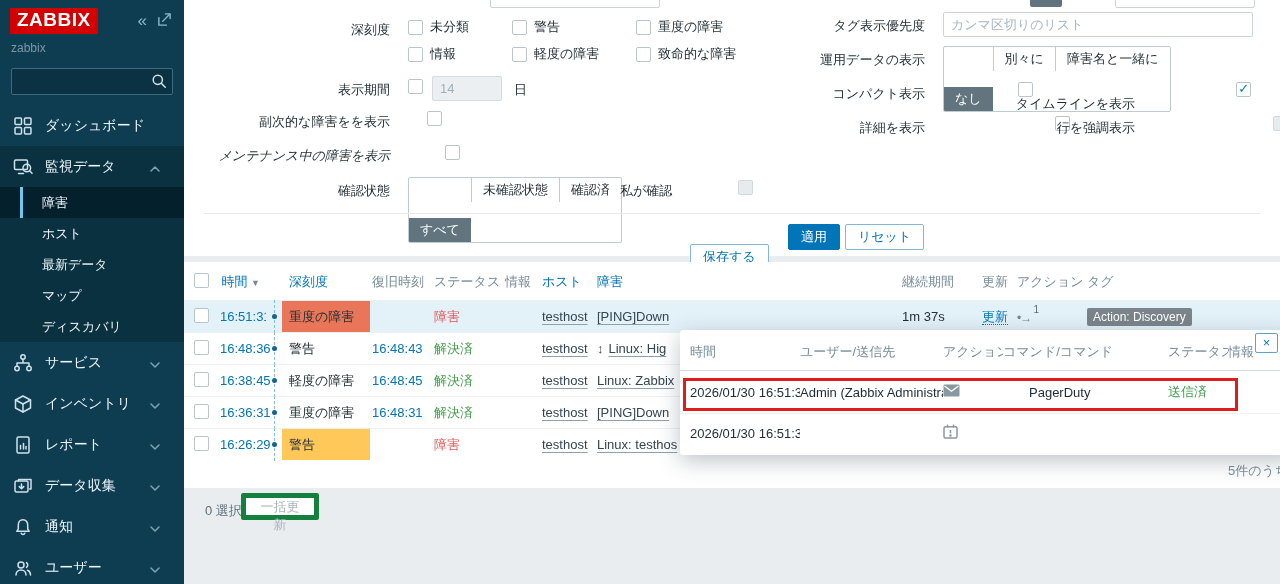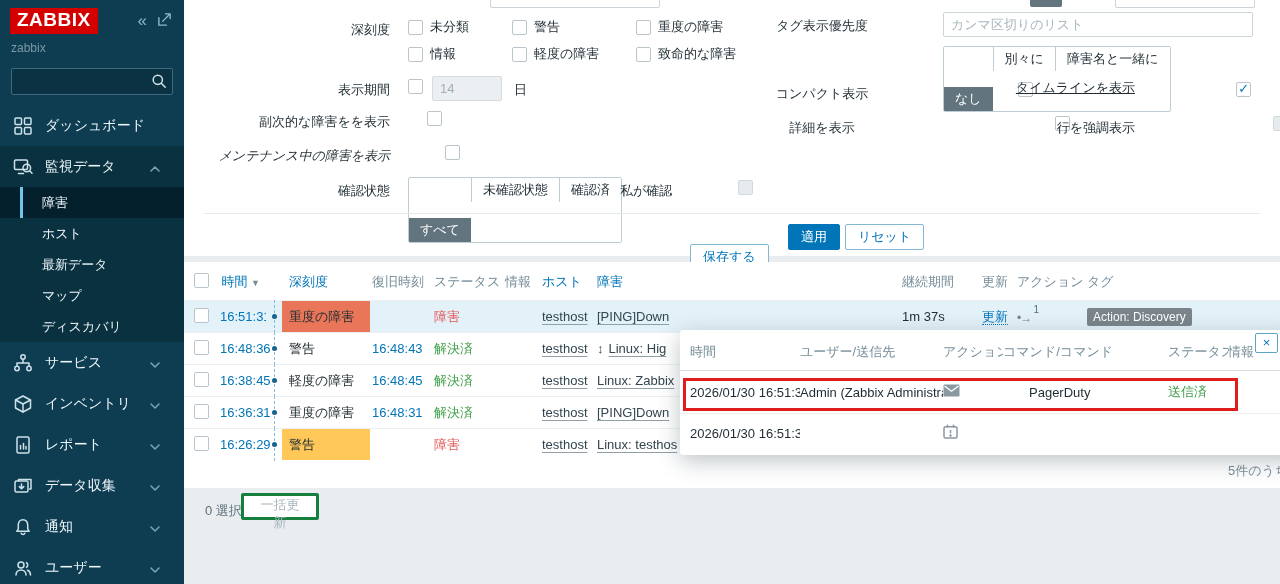--- a/index.html
+++ b/index.html
@@ -24,38 +24,38 @@
   .group { background:#0a3140; }
   .sub { position:relative; height:31px; display:flex; align-items:center; padding-left:42px; font-size:13px; cursor:pointer; }
   .sub.active { background:#04202c; }
   .sub.active::before { content:""; position:absolute; left:20px; top:0; bottom:0; width:3px; background:#74c5ea; }
   svg.st { fill:none; stroke:currentColor; stroke-width:1.5; stroke-linecap:round; stroke-linejoin:round; }
 
   
   .fpanel { position:absolute; left:184px; top:0; width:1096px; height:256px; background:#fff; }
   .abs { position:absolute; }
   .lab { position:absolute; left:0; width:206px; text-align:right; color:#1f2c33; }
-  .lab-r { position:absolute; left:535px; width:206px; text-align:center; color:#1f2c33; }
+  .lab-r { position:absolute; left:535px; width:206px; text-align:right; color:#1f2c33; }
   .lab-r2 { position:absolute; left:759px; width:192px; text-align:right; color:#1f2c33; }
   .cbitem { position:absolute; display:flex; align-items:center; gap:7px; cursor:pointer; }
   .cb { display:inline-block; width:15px; height:15px; background:#fff; border:1px solid #b9c5cb; border-radius:2px; position:relative; cursor:pointer; flex:0 0 auto; }
   .cb.checked::after { content:"✓"; position:absolute; left:1px; top:-2px; color:#0275b8; font-weight:bold; font-size:13px; }
   .cb.disabled { background:#e6ebee; border-color:#d2d9dd; cursor:default; }
   .inp { height:25px; border:1px solid #ccd5d9; border-radius:2px; padding:0 7px; font-size:13px; color:#1f2c33; outline:none; }
   .inp::placeholder { color:#a7b6be; }
   .inp:disabled { background:#eceff1; border-color:#d5dbde; color:#9fb0b8; }
   .seg { position:absolute; display:inline-flex; border:1px solid #becdd4; border-radius:2px; overflow:hidden; background:#fff; }
   .seg button { height:24px; padding:0 11px; background:#fff; border:none; border-left:1px solid #becdd4; color:#1f2c33; font-size:13px; cursor:pointer; white-space:nowrap; }
   .seg button:first-child { border-left:none; }
   .seg button.on { background:#62747e; color:#fff;margin-top:40px; }
   .divider { position:absolute; left:20px; right:20px; top:213px; border-top:1px solid #e6eaec; }
   .btn { position:absolute; height:26px; border-radius:2px; font-size:13px; cursor:pointer; padding:0 12px; }
   .btn.outline { background:#fff; border:1px solid #84b7d1; color:#0275b8; }
   .btn.primary { background:#0275b8; border:1px solid #0275b8; color:#fff; }
-  .btn.disabled { background:#fff; border:3px solid #15803d; color:#a7b5bc; cursor:default; }
+  .btn.disabled { background:#fff; border:5px solid #15803d; color:#a7b5bc; cursor:default; }
   .partial-box { position:absolute; background:#fff; border:1px solid #ccd3d9; border-radius:2px; }
   .partial-dark { position:absolute; background:#62747e; border-radius:2px; }
 
   
   .tpanel { position:absolute; left:184px; top:262px; width:1096px; height:226px; background:#fff; }
   table.ptable { border-collapse:collapse; table-layout:fixed; width:1096px; font-size:13px; margin-top:2px; }
   .ptable th { text-align:left; font-weight:normal; color:#768d99; padding:9px 6px 9px 2px; white-space:nowrap;margin-left:48px; }
   .ptable th.bl { color:#0275b8; cursor:pointer; }
   .ptable td { height:31px; padding:0 6px 0 2px; white-space:nowrap; }
   tbody tr { border-top:1px solid #edf0f2; }
@@ -283,29 +283,30 @@
       <button class="on">すべて</button>
       <button>未確認状態</button>
       <button>確認済</button>
     </div>
     <div class="abs" style="left:436px; top:182px;">私が確認</div>
     <span class="cb disabled abs" style="left:498px; top:180px;"></span>
 
     <div class="lab-r" style="top:17px;">タグ表示優先度</div>
     <input class="inp abs" style="left: 759px; top: 12px; width: 310px;" placeholder="カンマ区切りのリスト">
 
+    <div class="lab-r" style="top:51px;">運用データの表示</div>
     <div class="seg" style="left:759px; top:46px;">
       <button class="on">なし</button>
       <button>別々に</button>
       <button>障害名と一緒に</button>
     </div>
 
     <div class="lab-r" style="top:85px;">コンパクト表示</div>
     <span class="cb abs" style="left:759px; top:82px;"></span>
-    <div class="lab-r2" style="top:79px;text-decoration:underline;">タイムラインを表示</div>
+    <div class="lab-r2" style="top:95px;">タイムラインを表示</div>
     <span class="cb checked abs" style="left:959px; top:82px;"></span>
 
     <div class="lab-r" style="top:119px;">詳細を表示</div>
     <span class="cb abs" style="left:759px; top:116px;"></span>
     <div class="lab-r2" style="top:119px;">行を強調表示</div>
     <span class="cb disabled abs" style="left:959px; top:116px;"></span>
 
     <div class="divider"></div>
     <button class="btn outline" style="left:506px; top:224px;margin-top:20px;">保存する</button>
     <button class="btn primary" style="left:604px; top:224px;">適用</button>

